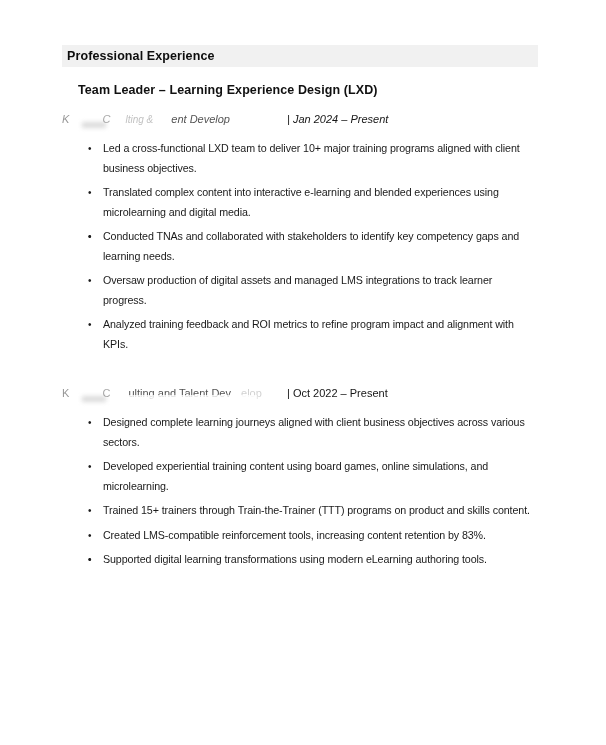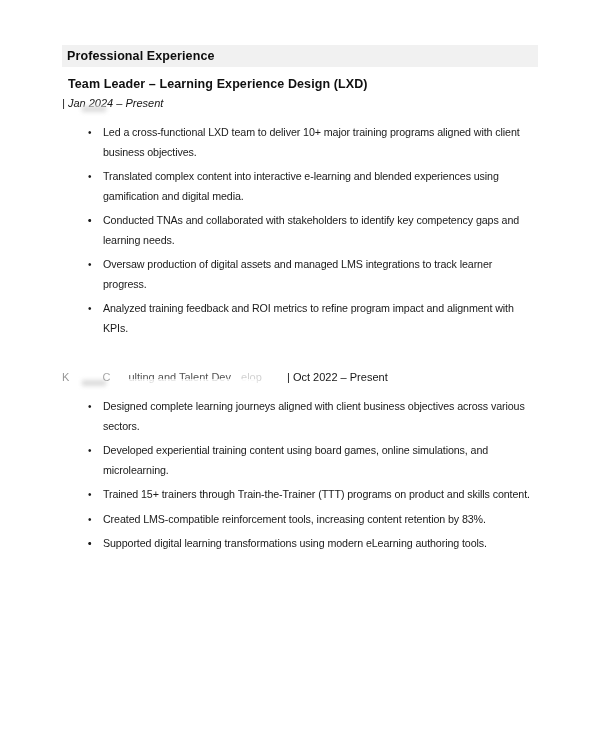--- a/index.html
+++ b/index.html
@@ -31,21 +31,21 @@
   }
   .section-bar span {
     font-size: 12.5px;
     font-weight: 700;
     color: #0d0d0d;
     letter-spacing: 0.1px;
   }
   .job { margin-top: 10px; }
   .job.second { margin-top: 33px; }
   .job-title {
-    margin: 6px;
+    margin: 16px;
     font-size: 12.5px;
     font-weight: 700;
     color: #101010;
     letter-spacing: 0.1px;
   }
   .company-line {
     position: relative;
     margin-top: 3px;
     height: 16px;
     display: flex;
@@ -112,30 +112,36 @@
 <div class="page">
 
   <div class="section-bar">
     <span>Professional Experience</span>
   </div>
 
   <section class="job first">
     <h3 class="job-title">Team Leader – Learning Experience Design (LXD)</h3>
     <div class="company-line italic">
       <span class="smudge"></span>
+      <span class="frags">
+        <span class="frag f-k">K</span>
+        <span class="frag f-c">C</span>
+        <span class="frag f-mid">lting &amp;</span>
+        <span class="frag f-main">ent Develop</span>
+      </span>
       <span class="dates">| Jan 2024 – Present</span>
     </div>
     <ul class="bullets">
       <li>
         <span class="marker">•</span>
         <span>Led a cross-functional LXD team to deliver 10+ major training programs aligned with client business objectives.</span>
       </li>
       <li>
         <span class="marker">•</span>
-        <span>Translated complex content into interactive e-learning and blended experiences using gamification and digital media.</span>
+        <span>Translated complex content into interactive e-learning and blended experiences using microlearning and digital media.</span>
       </li>
       <li>
         <span class="marker">•</span>
       </li>
       <li>
         <span class="marker">•</span>
         <span>Conducted TNAs and collaborated with stakeholders to identify key competency gaps and learning needs.</span>
       </li>
       <li>
         <span class="marker">•</span>

